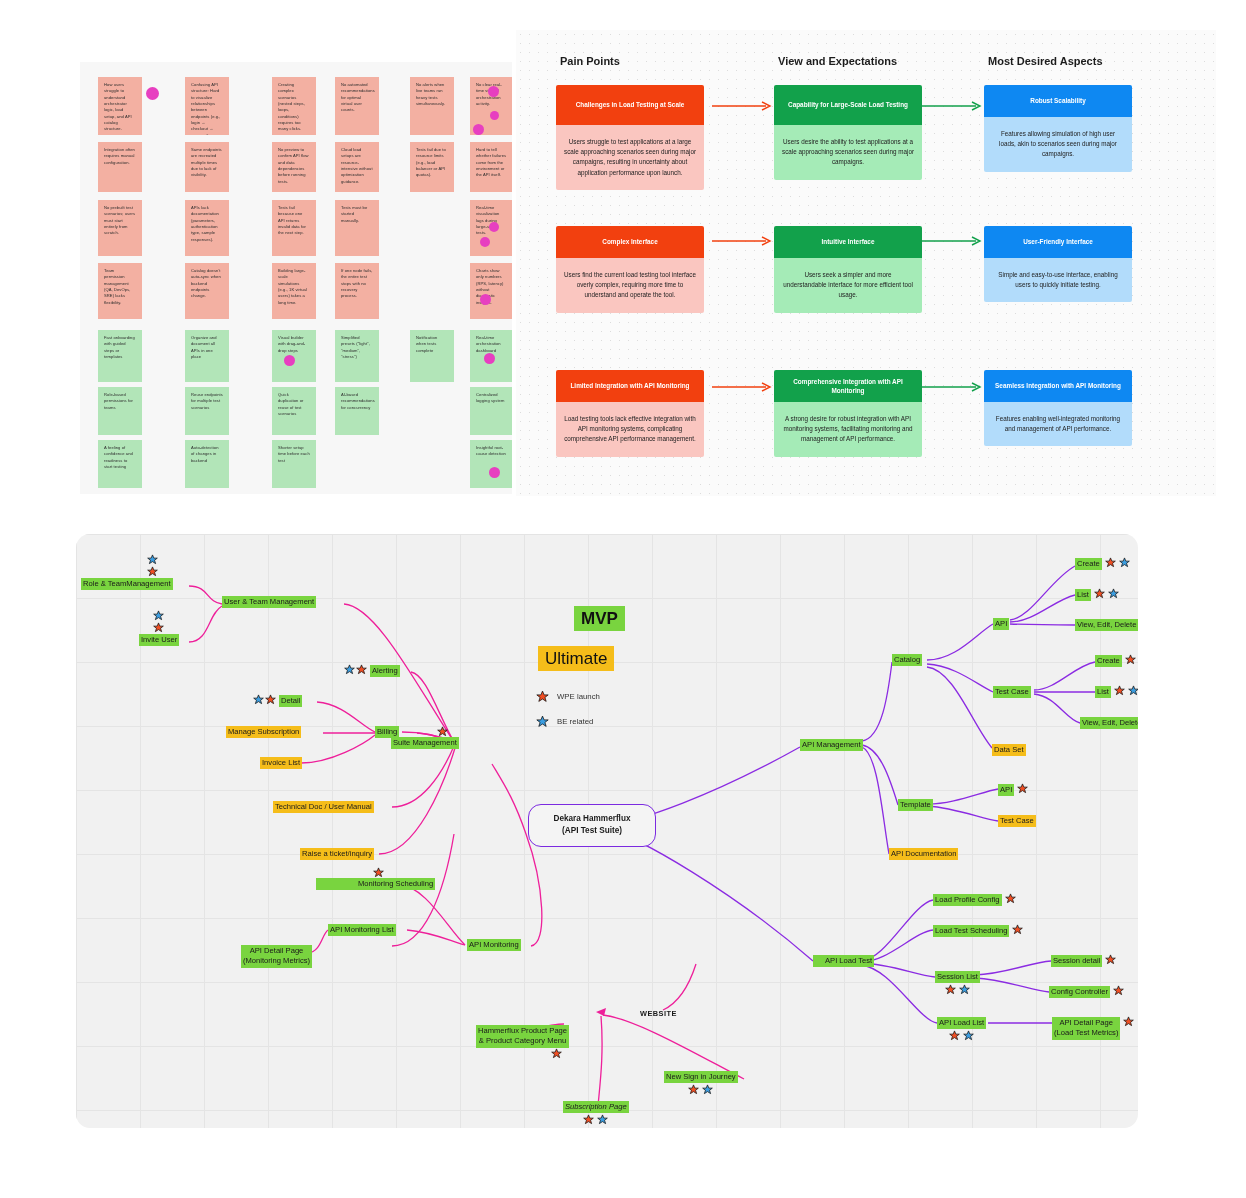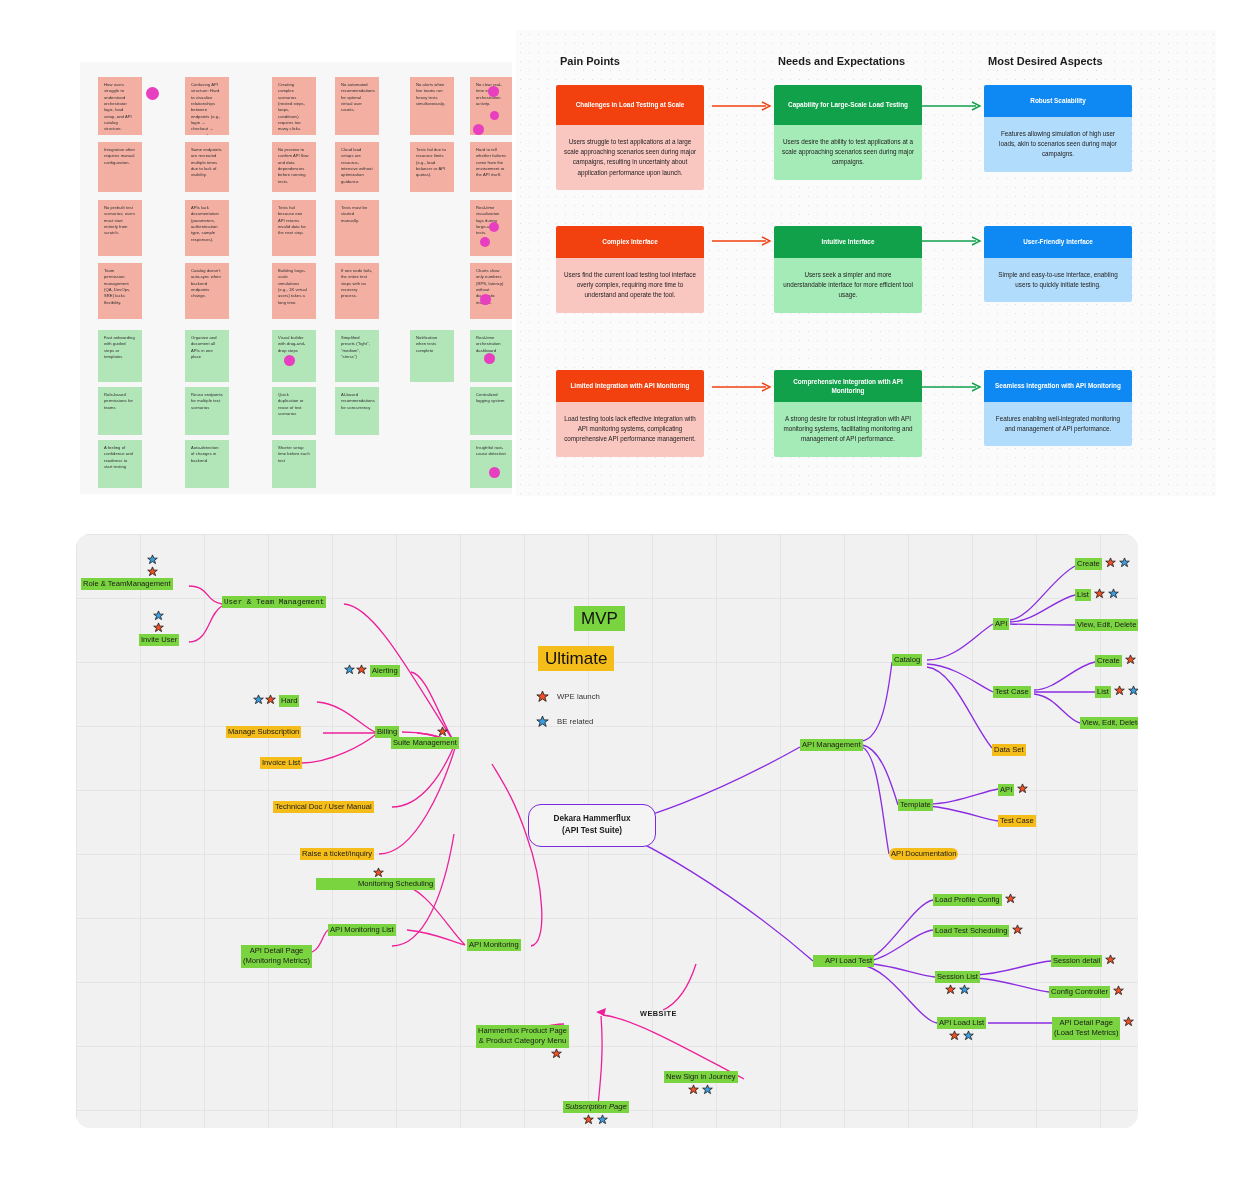--- a/index.html
+++ b/index.html
@@ -213,21 +213,21 @@
         <div class="dot" style="left: 400px; top: 232px; width: 11px; height: 11px;"></div>
         <div class="dot" style="left: 204px; top: 293px; width: 11px; height: 11px;"></div>
         <div class="dot" style="left: 404px; top: 291px; width: 11px; height: 11px;"></div>
         <div class="dot" style="left: 409px; top: 405px; width: 11px; height: 11px;"></div>
       </div>
   </div>
 
   <div id="flow-board">
     <div id="flow-headings">
         <div class="col-head" style="left: 44px; top: 25px;">Pain Points</div>
-        <div class="col-head" style="left: 262px; top: 25px;">Needs and Expectations</div>
+        <div class="col-head" style="left: 262px; top: 25px;">View and Expectations</div>
         <div class="col-head" style="left: 472px; top: 25px;">Most Desired Aspects</div>
       </div>
     <div id="flow-cards">
         <div class="fcard red" style="left: 40px; top: 55px;">
           <div class="hdr" style="height: 40px;">Challenges in Load Testing at Scale</div>
           <div class="bdy">Users struggle to test applications at a large scale approaching scenarios seen during major campaigns, resulting in uncertainty about application performance upon launch.</div>
         </div>
         <div class="fcard green" style="left: 258px; top: 55px;">
           <div class="hdr" style="height: 40px;">Capability for Large-Scale Load Testing</div>
           <div class="bdy">Users desire the ability to test applications at a scale approaching scenarios seen during major campaigns.</div>
@@ -373,33 +373,33 @@
         <div class="star" style="left: 77px; top: 76px;">
           <svg width="11" height="11" viewBox="0 0 24 24" style="display:block">
             <polygon points="12,2 15,9 22.5,9 16.5,13.7 18.8,21 12,16.6 5.2,21 7.5,13.7 1.5,9 9,9" fill="#3b9de0" stroke="#111" stroke-width="1.6" stroke-linejoin="round"></polygon>
           </svg>
         </div>
         <div class="star" style="left: 77px; top: 88px;">
           <svg width="11" height="11" viewBox="0 0 24 24" style="display:block">
             <polygon points="12,2 15,9 22.5,9 16.5,13.7 18.8,21 12,16.6 5.2,21 7.5,13.7 1.5,9 9,9" fill="#f04e23" stroke="#111" stroke-width="1.6" stroke-linejoin="round"></polygon>
           </svg>
         </div>
-        <div class="node green" style="left: 146px; top: 62px; font-family: Liberation Mono, monospace;">User &amp; Team Management</div>
+        <div class="node green" style="left: 146px; top: 62px;">User &amp; Team Management</div>
         <div class="node green" style="left: 294px; top: 131px;">Alerting</div>
         <div class="star" style="left: 268px; top: 130px;">
           <svg width="11" height="11" viewBox="0 0 24 24" style="display:block">
             <polygon points="12,2 15,9 22.5,9 16.5,13.7 18.8,21 12,16.6 5.2,21 7.5,13.7 1.5,9 9,9" fill="#3b9de0" stroke="#111" stroke-width="1.6" stroke-linejoin="round"></polygon>
           </svg>
         </div>
         <div class="star" style="left: 280px; top: 130px;">
           <svg width="11" height="11" viewBox="0 0 24 24" style="display:block">
             <polygon points="12,2 15,9 22.5,9 16.5,13.7 18.8,21 12,16.6 5.2,21 7.5,13.7 1.5,9 9,9" fill="#f04e23" stroke="#111" stroke-width="1.6" stroke-linejoin="round"></polygon>
           </svg>
         </div>
-        <div class="node green" style="left: 203px; top: 161px;">Hard</div>
+        <div class="node green" style="left: 203px; top: 161px;">Detail</div>
         <div class="star" style="left: 177px; top: 160px;">
           <svg width="11" height="11" viewBox="0 0 24 24" style="display:block">
             <polygon points="12,2 15,9 22.5,9 16.5,13.7 18.8,21 12,16.6 5.2,21 7.5,13.7 1.5,9 9,9" fill="#3b9de0" stroke="#111" stroke-width="1.6" stroke-linejoin="round"></polygon>
           </svg>
         </div>
         <div class="star" style="left: 189px; top: 160px;">
           <svg width="11" height="11" viewBox="0 0 24 24" style="display:block">
             <polygon points="12,2 15,9 22.5,9 16.5,13.7 18.8,21 12,16.6 5.2,21 7.5,13.7 1.5,9 9,9" fill="#f04e23" stroke="#111" stroke-width="1.6" stroke-linejoin="round"></polygon>
           </svg>
         </div>
@@ -471,21 +471,21 @@
         <div class="node green" style="left: 1004px; top: 183px;">View, Edit, Delete</div>
         <div class="node yellow" style="left: 916px; top: 210px;">Data Set</div>
         <div class="node green" style="left: 822px; top: 265px;">Template</div>
         <div class="node green" style="left: 922px; top: 250px;">API</div>
         <div class="star" style="left: 941px; top: 249px;">
           <svg width="11" height="11" viewBox="0 0 24 24" style="display:block">
             <polygon points="12,2 15,9 22.5,9 16.5,13.7 18.8,21 12,16.6 5.2,21 7.5,13.7 1.5,9 9,9" fill="#f04e23" stroke="#111" stroke-width="1.6" stroke-linejoin="round"></polygon>
           </svg>
         </div>
         <div class="node yellow" style="left: 922px; top: 281px;">Test Case</div>
-        <div class="node yellow" style="left: 813px; top: 314px; border-radius: 6px;">API Documentation</div>
+        <div class="node yellow" style="left: 813px; top: 314px;">API Documentation</div>
         <div class="node green" style="left: 737px; top: 421px; padding-left: 12px;">API Load Test</div>
         <div class="node green" style="left: 857px; top: 360px;">Load Profile Config</div>
         <div class="star" style="left: 929px; top: 359px;">
           <svg width="11" height="11" viewBox="0 0 24 24" style="display:block">
             <polygon points="12,2 15,9 22.5,9 16.5,13.7 18.8,21 12,16.6 5.2,21 7.5,13.7 1.5,9 9,9" fill="#f04e23" stroke="#111" stroke-width="1.6" stroke-linejoin="round"></polygon>
           </svg>
         </div>
         <div class="node green" style="left: 857px; top: 391px;">Load Test Scheduling</div>
         <div class="star" style="left: 936px; top: 390px;">
           <svg width="11" height="11" viewBox="0 0 24 24" style="display:block">
@@ -558,21 +558,21 @@
             <polygon points="12,2 15,9 22.5,9 16.5,13.7 18.8,21 12,16.6 5.2,21 7.5,13.7 1.5,9 9,9" fill="#f04e23" stroke="#111" stroke-width="1.6" stroke-linejoin="round"></polygon>
           </svg>
         </div>
         <div class="star" style="left: 521px; top: 580px;">
           <svg width="11" height="11" viewBox="0 0 24 24" style="display:block">
             <polygon points="12,2 15,9 22.5,9 16.5,13.7 18.8,21 12,16.6 5.2,21 7.5,13.7 1.5,9 9,9" fill="#3b9de0" stroke="#111" stroke-width="1.6" stroke-linejoin="round"></polygon>
           </svg>
         </div>
       </div>
 
-    <div class="legend-chip green" style="left:498px;top:72px;">MVP</div>
+    <div class="legend-chip green" style="left:498px;top:72px;font-weight:bold;">MVP</div>
     <div class="legend-chip yellow" style="left:462px;top:112px;">Ultimate</div>
 
     <div class="star" style="left:460px;top:155px;">
       <svg width="13" height="13" viewBox="0 0 24 24">
           <polygon points="12,2 15,9 22.5,9 16.5,13.7 18.8,21 12,16.6 5.2,21 7.5,13.7 1.5,9 9,9" fill="#f04e23" stroke="#111" stroke-width="1.4" stroke-linejoin="round"></polygon>
         </svg>
     </div>
     <div class="legend-label" style="left:481px;top:158px;">WPE launch</div>
 
     <div class="star" style="left:460px;top:180px;">

